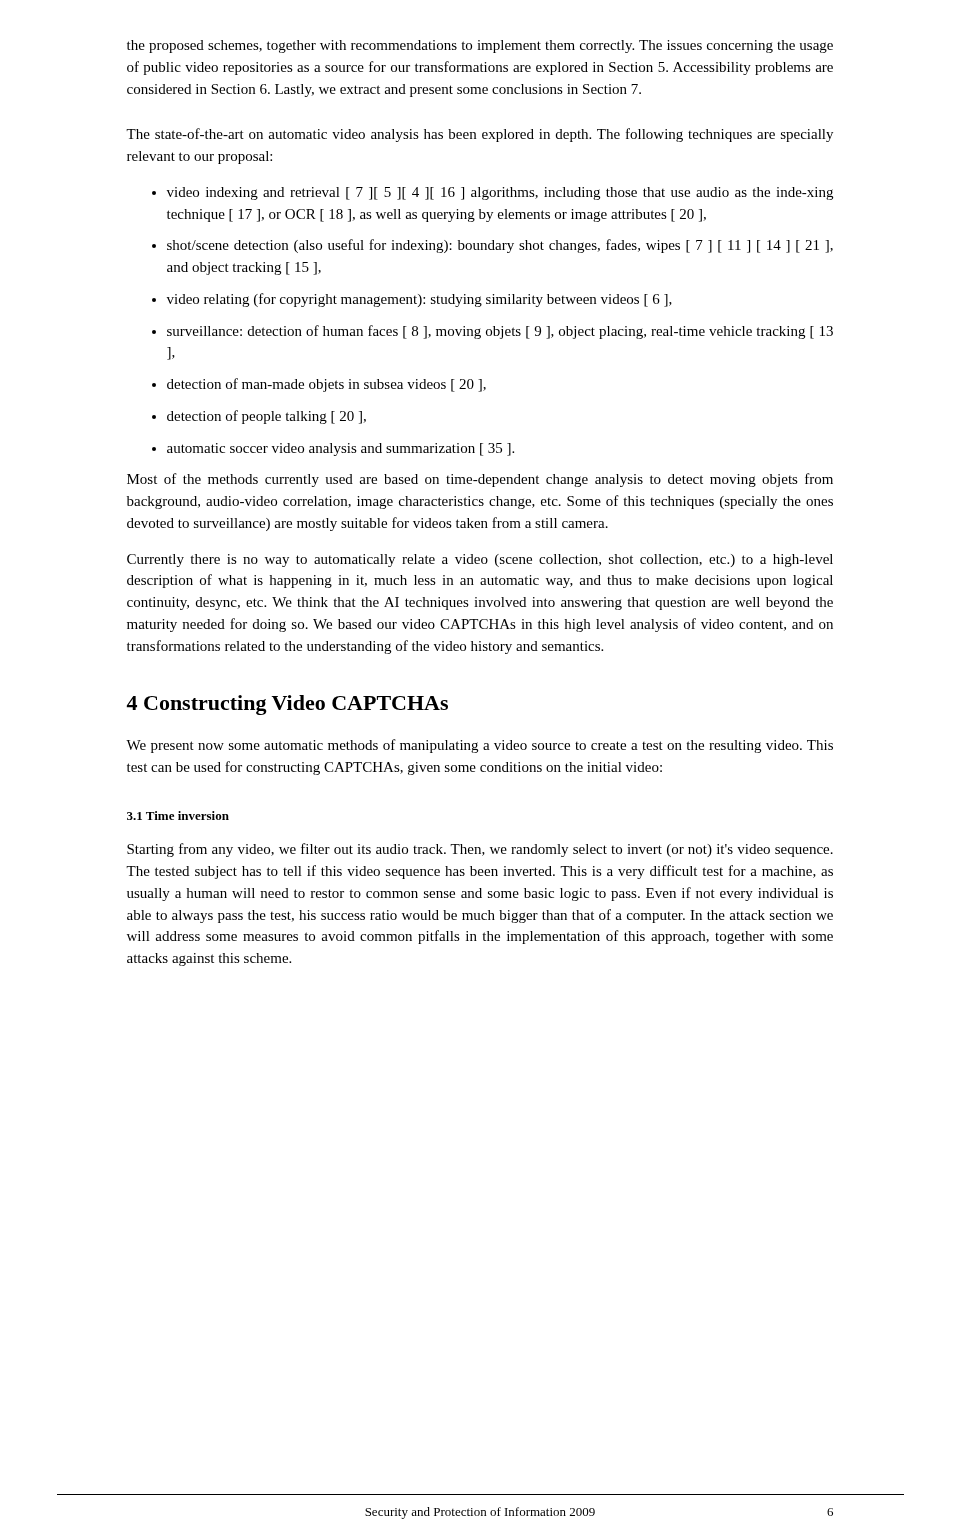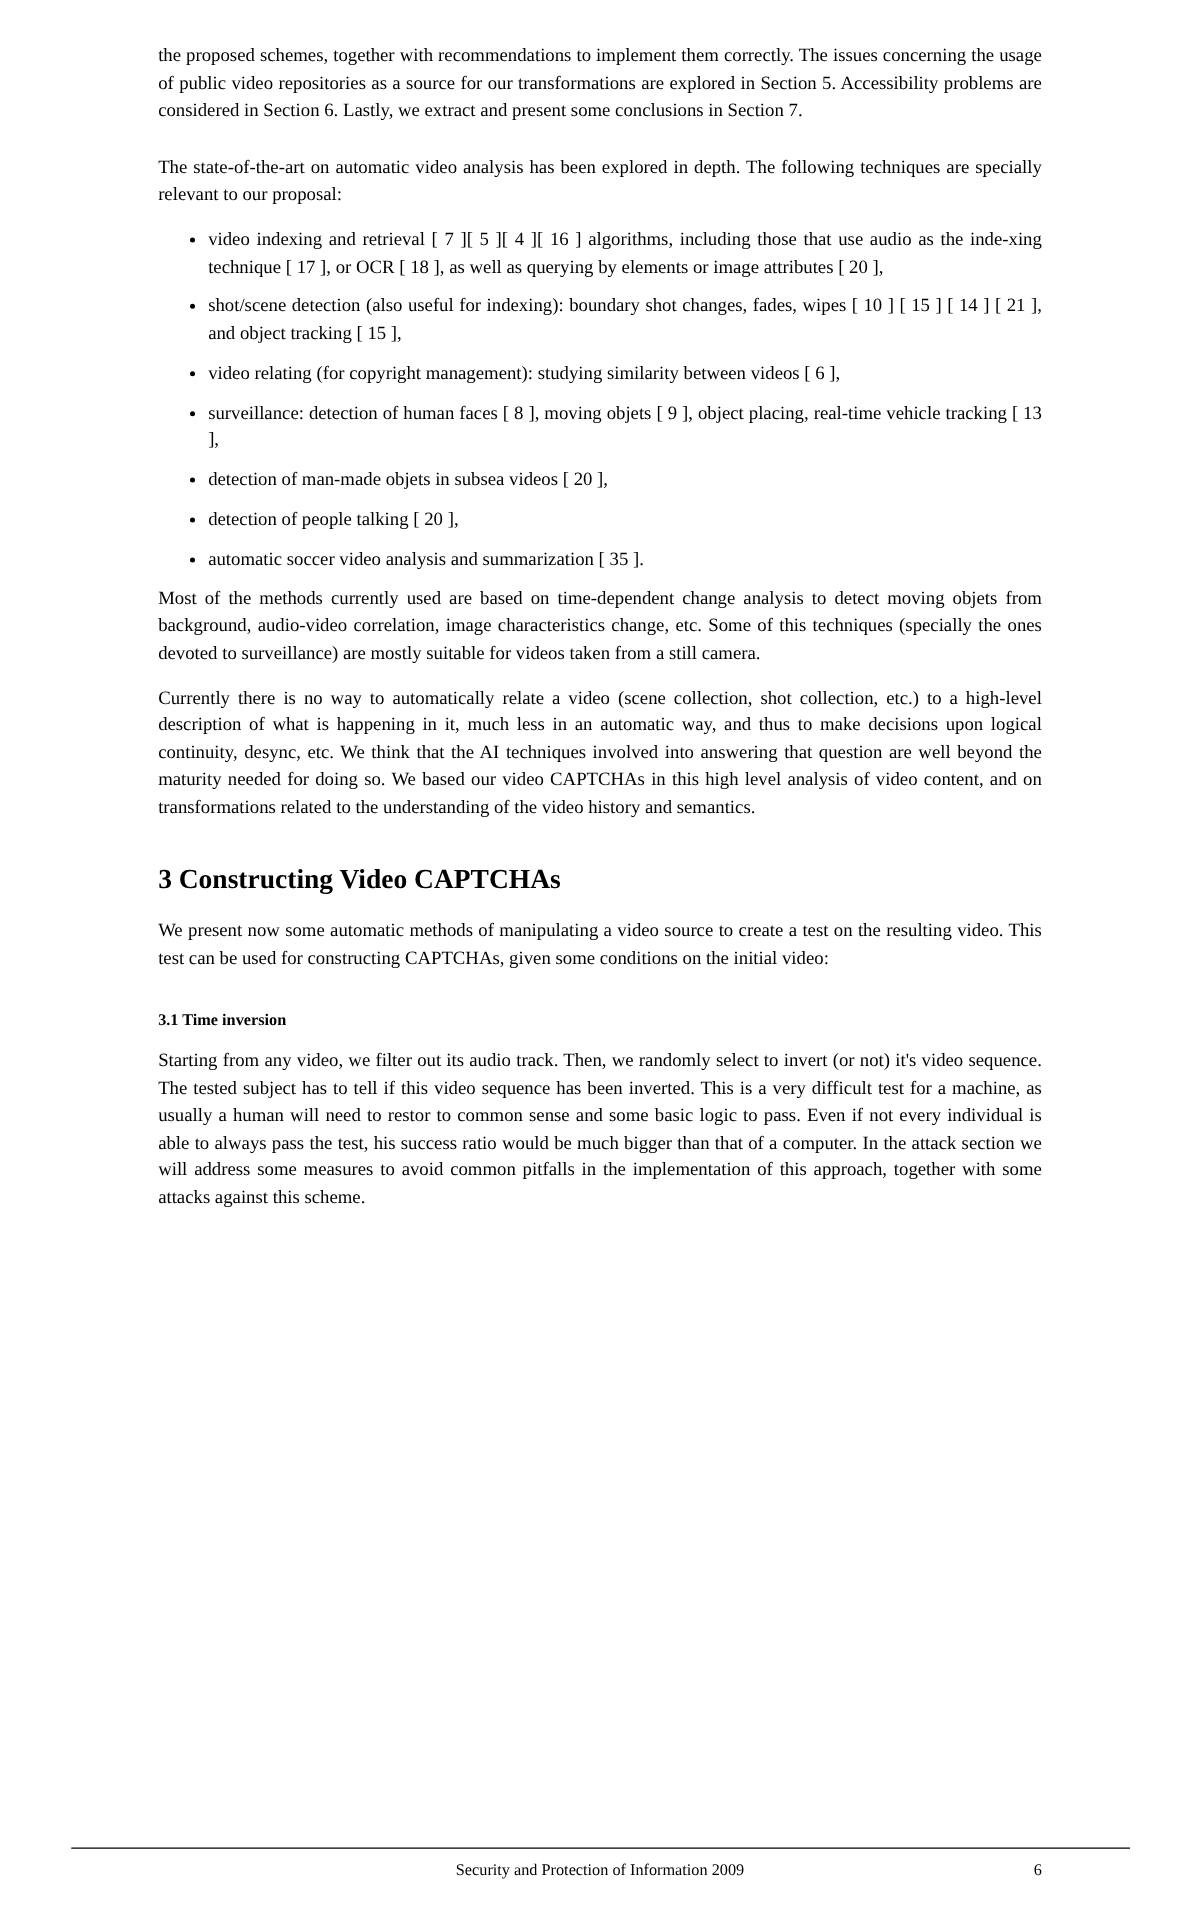--- a/index.html
+++ b/index.html
@@ -59,21 +59,21 @@
     }
 
     .page-footer {
       position: absolute;
       bottom: 20px;
       left: 0;
       right: 0;
       display: flex;
       justify-content: center;
       align-items: flex-end;
-      padding: 16px 70px;
+      padding: 0 70px;
       font-size: 13px;
       color: #000;
       border-top: 1px solid #000;
       padding-top: 8px;
     }
 
     .footer-title {
       flex: 1;
       text-align: center;
     }
@@ -88,33 +88,33 @@
 
 <div class="page">
 
   <p class="intro-text">the proposed schemes, together with recommendations to implement them correctly. The issues concerning the usage of public video repositories as a source for our transformations are explored in Section 5. Accessibility problems are considered in Section 6. Lastly, we extract and present some conclusions in Section 7.</p>
 
 
   <p class="body-text">The state-of-the-art on automatic video analysis has been explored in depth. The following techniques are specially relevant to our proposal:</p>
 
   <ul class="bullet-list">
     <li>video indexing and retrieval [ 7 ][ 5 ][ 4 ][ 16 ] algorithms, including those that use audio as the inde-xing technique [ 17 ], or OCR [ 18 ], as well as querying by elements or image attributes [ 20 ],</li>
-    <li>shot/scene detection (also useful for indexing): boundary shot changes, fades, wipes [ 10 ] [ 15 ] [ 14 ] [ 21 ], and object tracking [ 15 ],</li>
+    <li>shot/scene detection (also useful for indexing): boundary shot changes, fades, wipes [ 7 ] [ 11 ] [ 14 ] [ 21 ], and object tracking [ 15 ],</li>
     <li>video relating (for copyright management): studying similarity between videos [ 6 ],</li>
     <li>surveillance: detection of human faces [ 8 ], moving objets [ 9 ], object placing, real-time vehicle tracking [ 13 ],</li>
     <li>detection of man-made objets in subsea videos [ 20 ],</li>
     <li>detection of people talking [ 20 ],</li>
     <li>automatic soccer video analysis and summarization [ 35 ].</li>
   </ul>
 
   <p class="body-text">Most of the methods currently used are based on time-dependent change analysis to detect moving objets from background, audio-video correlation, image characteristics change, etc. Some of this techniques (specially the ones devoted to surveillance) are mostly suitable for videos taken from a still camera.</p>
 
   <p class="body-text">Currently there is no way to automatically relate a video (scene collection, shot collection, etc.) to a high-level description of what is happening in it, much less in an automatic way, and thus to make decisions upon logical continuity, desync, etc. We think that the AI techniques involved into answering that question are well beyond the maturity needed for doing so. We based our video CAPTCHAs in this high level analysis of video content, and on transformations related to the understanding of the video history and semantics.</p>
 
-  <h2 class="section-heading">3   Constructing Video CAPTCHAs</h2>
+  <h2 class="section-heading">4   Constructing Video CAPTCHAs</h2>
 
   <p class="body-text">We present now some automatic methods of manipulating a video source to create a test on the resulting video. This test can be used for constructing CAPTCHAs, given some conditions on the initial video:</p>
 
   <h3 class="section-subheading">3.1   Time inversion</h3>
 
   <p class="body-text">Starting from any video, we filter out its audio track. Then, we randomly select to invert (or not) it's video sequence. The tested subject has to tell if this video sequence has been inverted. This is a very difficult test for a machine, as usually a human will need to restor to common sense and some basic logic to pass. Even if not every individual is able to always pass the test, his success ratio would be much bigger than that of a computer. In the attack section we will address some measures to avoid common pitfalls in the implementation of this approach, together with some attacks against this scheme.</p>
 
   <div class="page-footer">
     <span class="footer-title">Security and Protection of Information 2009</span>
     <span class="footer-page">6</span>

